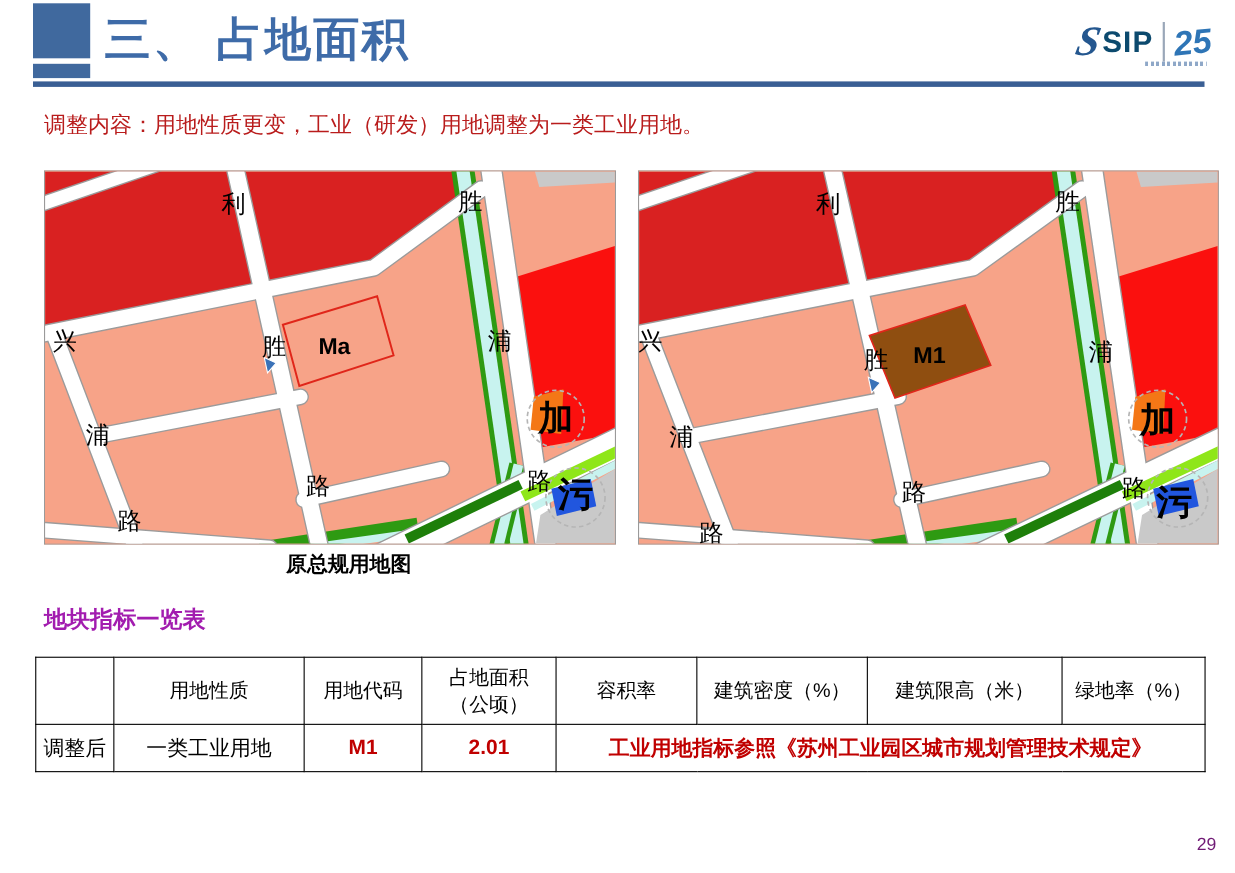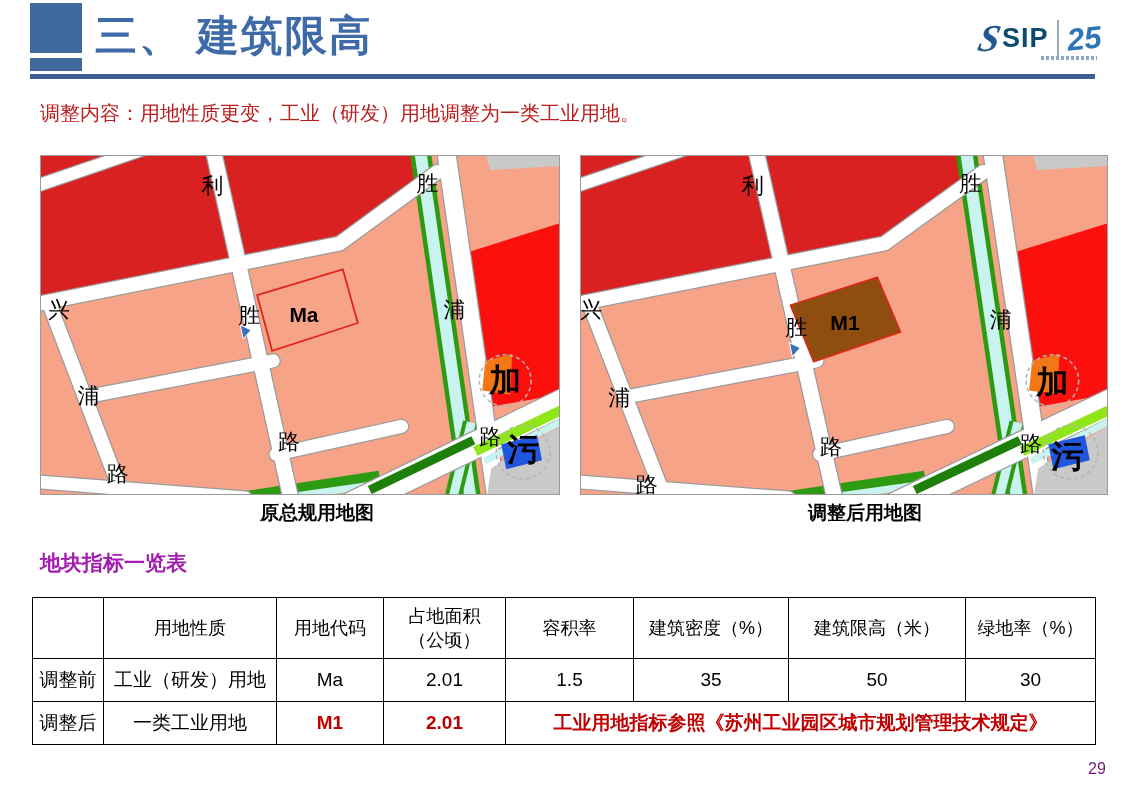--- a/index.html
+++ b/index.html
@@ -40,21 +40,21 @@
 
   .page-number{position:absolute;left:1088px;top:760px;font-size:16px;color:#701a75;}
 </style>
 </head>
 <body>
 
 <div id="slide">
 
   <div class="deco-square"></div>
   <div class="deco-bar"></div>
-  <div class="page-title">三、 建筑限高</div>
+  <div class="page-title">三、 占地面积</div>
   <div class="title-rule"></div>
 
   <div class="logo">
     <span class="logo-s">S</span>
     <span class="logo-sip">SIP</span>
     <span class="logo-div"></span>
     <span class="logo-25">25</span>
   </div>
   <div class="logo-sub"></div>
 
@@ -162,21 +162,20 @@
         <text x="38" y="250" text-anchor="middle" font-size="22" fill="#000" font-family="&quot;Liberation Sans&quot;,&quot;DejaVu Sans&quot;,sans-serif" font-weight="500">浦</text>
         <text x="247" y="300" text-anchor="middle" font-size="22" fill="#000" font-family="&quot;Liberation Sans&quot;,&quot;DejaVu Sans&quot;,sans-serif" font-weight="500">路</text>
         <text x="65" y="338" text-anchor="middle" font-size="22" fill="#000" font-family="&quot;Liberation Sans&quot;,&quot;DejaVu Sans&quot;,sans-serif" font-weight="500">路</text>
         <text x="445" y="297" text-anchor="middle" font-size="22" fill="#000" font-family="&quot;Liberation Sans&quot;,&quot;DejaVu Sans&quot;,sans-serif" font-weight="500">路</text>
         <text x="466" y="238" text-anchor="middle" font-size="32" fill="#000" font-family="&quot;Liberation Sans&quot;,&quot;DejaVu Sans&quot;,sans-serif" font-weight="bold">加</text>
         <text x="481" y="313" text-anchor="middle" font-size="32" fill="#000" font-family="&quot;Liberation Sans&quot;,&quot;DejaVu Sans&quot;,sans-serif" font-weight="bold">污</text>
         <text x="261" y="175" text-anchor="middle" font-size="21" fill="#000" font-family="&quot;Liberation Sans&quot;,&quot;DejaVu Sans&quot;,sans-serif" font-weight="bold">M1</text>
       </svg>
   </div>
   <div id="cap-left" class="map-caption">原总规用地图</div>
-  <div id="cap-right" class="map-caption">调整后用地图</div>
 
   <div class="tbl-title">地块指标一览表</div>
   <table class="tbl">
     <colgroup>
       <col style="width:71px">
         <col style="width:173px">
         <col style="width:107px">
         <col style="width:122px">
       <col style="width:128px">
         <col style="width:155px">
@@ -191,30 +190,20 @@
         <th>占地面积
 （公顷）</th>
         <th>容积率</th>
         <th>建筑密度（%）</th>
         <th>建筑限高（米）</th>
         <th>绿地率（%）</th>
       </tr>
     </thead>
     <tbody>
       <tr>
-        <td>调整前</td>
-        <td>工业（研发）用地</td>
-        <td>Ma</td>
-        <td>2.01</td>
-        <td>1.5</td>
-        <td>35</td>
-        <td>50</td>
-        <td>30</td>
-      </tr>
-      <tr>
         <td>调整后</td>
         <td>一类工业用地</td>
         <td class="red">M1</td>
         <td class="red">2.01</td>
         <td class="red note-cell" colspan="4">工业用地指标参照《苏州工业园区城市规划管理技术规定》</td>
       </tr>
     </tbody>
   </table>
 
   <div class="page-number">29</div>

